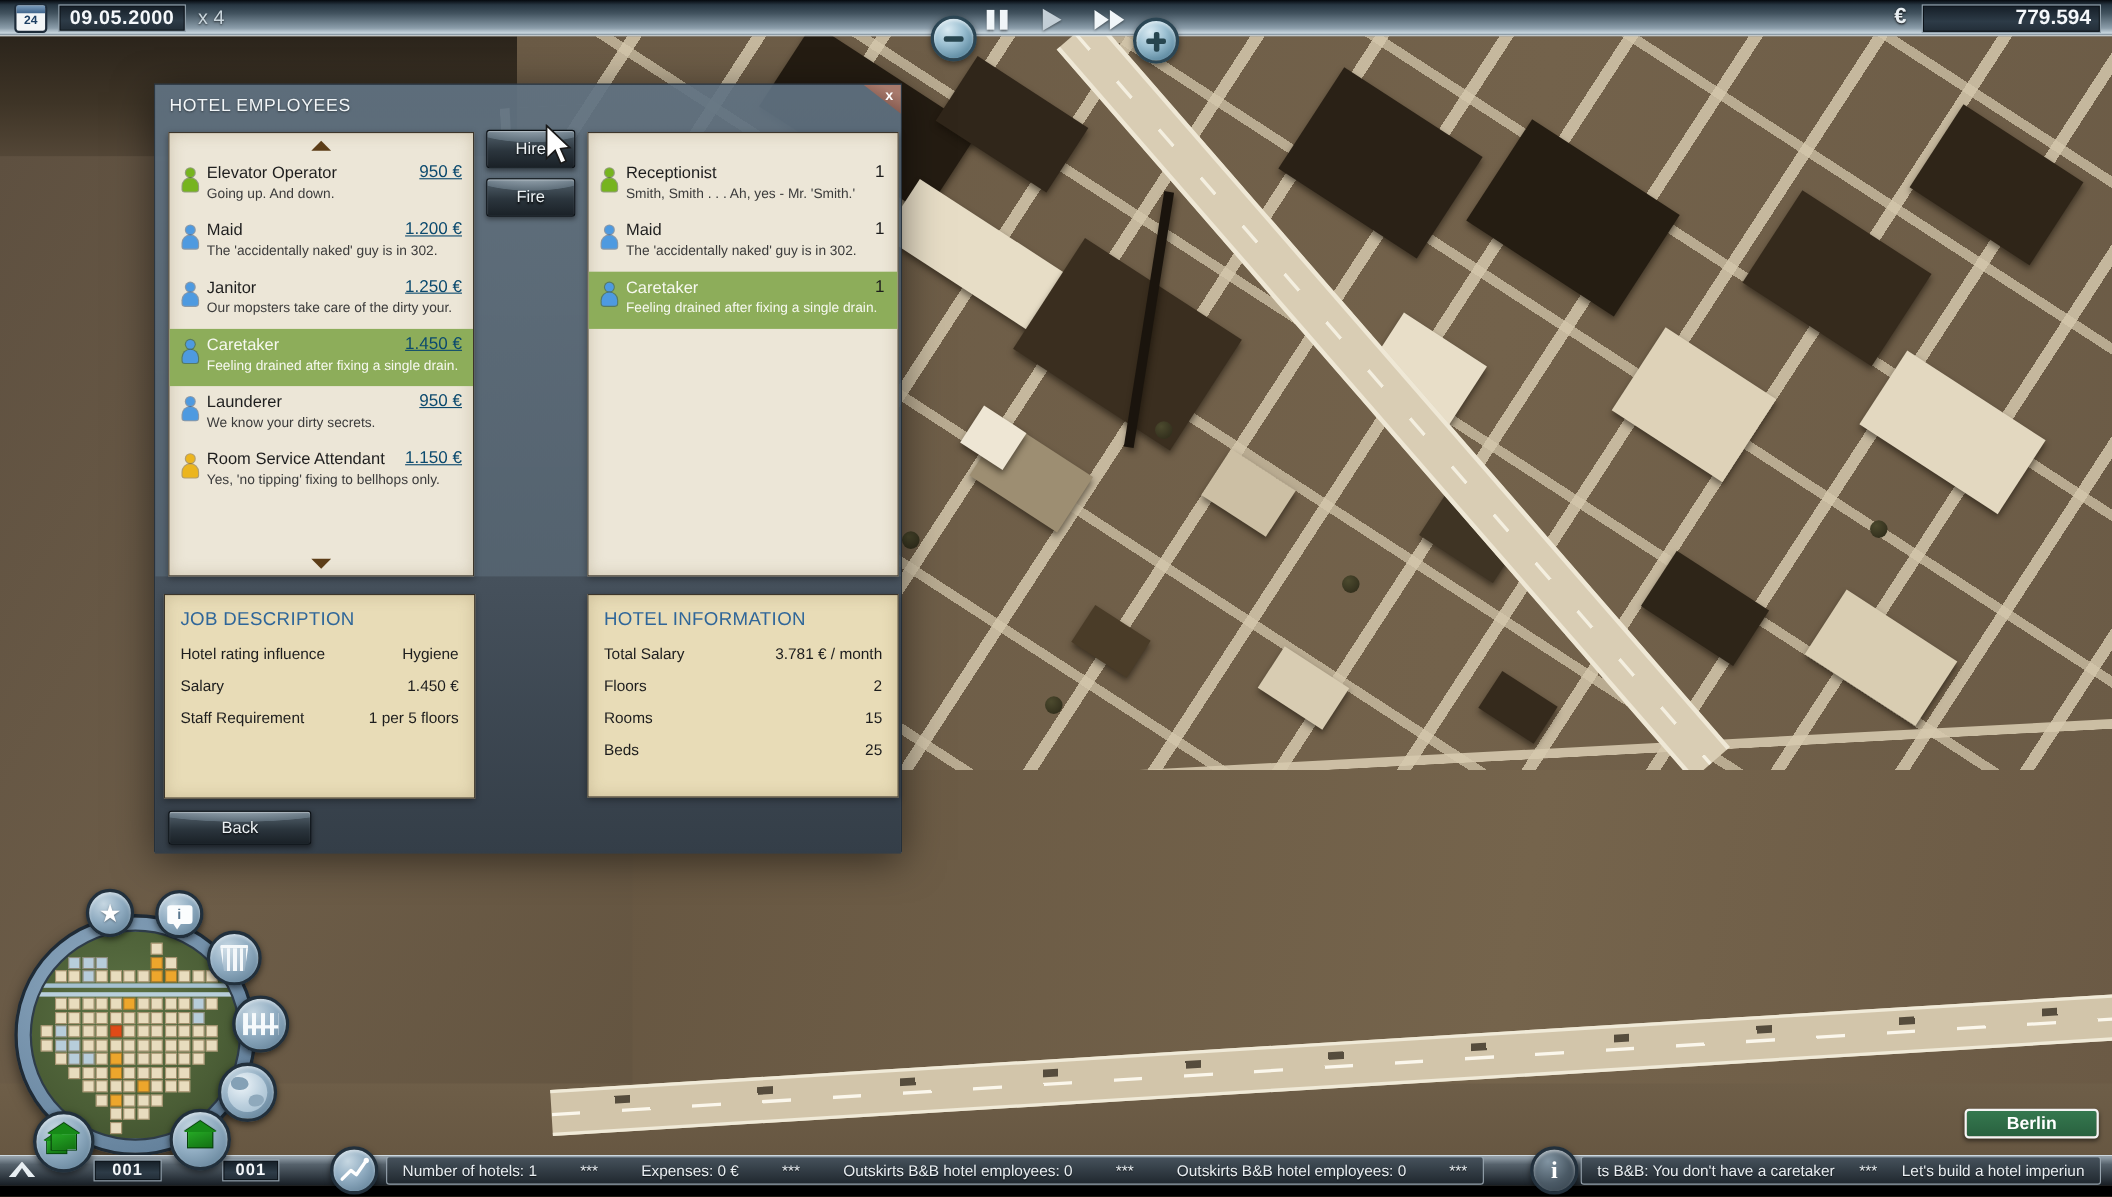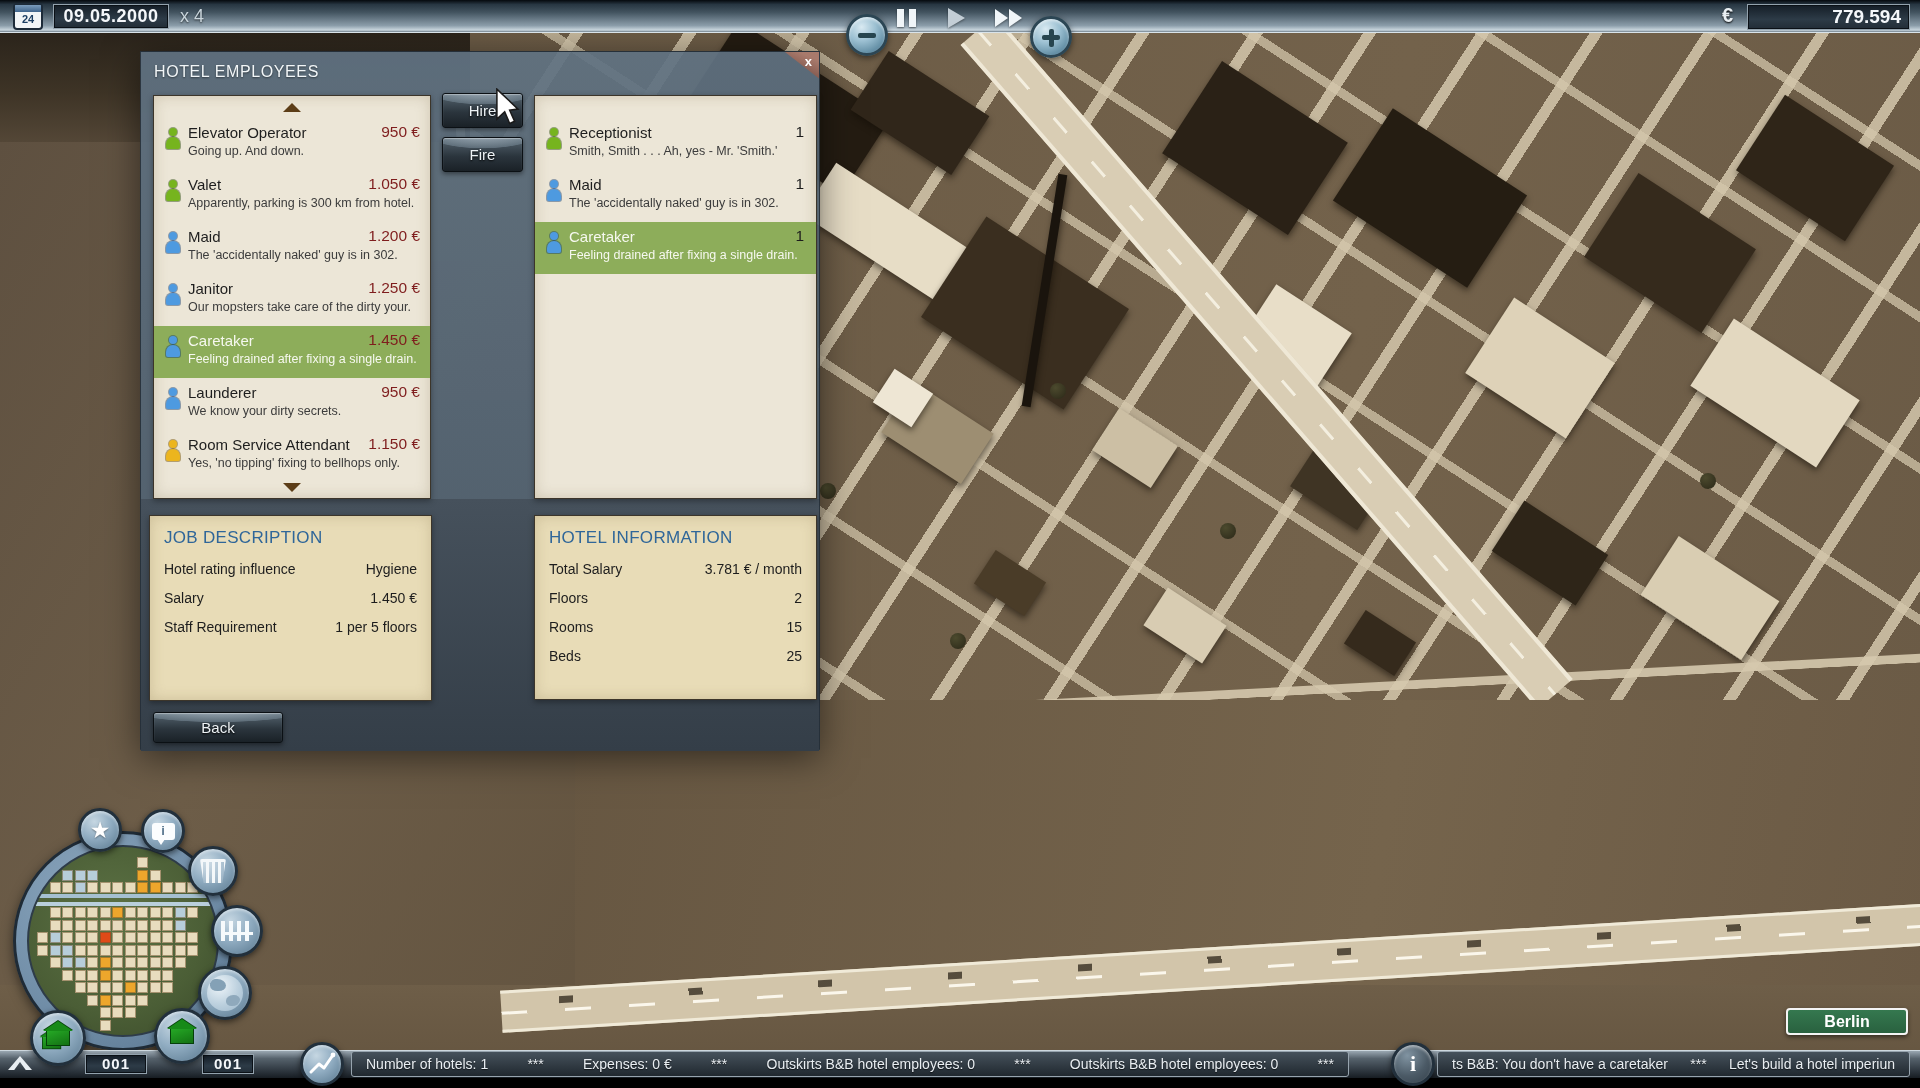--- a/index.html
+++ b/index.html
@@ -65,21 +65,21 @@
   .play-btn { position:absolute; left:948px; top:8px; width:0; height:0; z-index:31;
     border-left:17px solid #c3ced6; border-top:10px solid transparent; border-bottom:10px solid transparent;
     filter:drop-shadow(0 1px 1px rgba(0,0,0,.4));}
   .ff-btn { position:absolute; left:995px; top:9px; z-index:31; display:flex;}
   .ff-btn i { display:block; width:0; height:0; border-left:13px solid #f0f5f8;
     border-top:9px solid transparent; border-bottom:9px solid transparent; margin-right:1px;
     filter:drop-shadow(0 1px 1px rgba(0,0,0,.4));}
   .euro { position:absolute; left:1722px; top:4px; font-size:20px; font-weight:bold; color:#e9eff3; z-index:31; text-shadow:0 1px 2px #000;}
   .money-box { left:1747px; top:4px; width:163px; height:26px; font-size:19px; text-align:right; line-height:24px; padding-right:8px;}
   
-  .dialog { position:absolute; left:140px; top:51px; width:680px; height:699px; z-index:20;
+  .dialog { position:absolute; left:140px; top:76px; width:680px; height:699px; z-index:20;
     background:linear-gradient(180deg, rgba(96,114,130,.92), rgba(74,90,104,.94));
     border:1px solid rgba(18,26,34,.65); box-shadow:0 8px 34px rgba(0,0,0,.5);}
   .dialog-lower { position:absolute; left:0; top:447px; width:100%; height:252px;
     background:linear-gradient(#46515c, #343e48);}
   .dialog-title { position:absolute; left:13px; top:11px; font-size:16px; color:#f2f6f8; letter-spacing:.6px; text-shadow:0 1px 2px rgba(0,0,0,.5);}
   .close-corner { position:absolute; right:0; top:0; width:34px; height:30px;
     background:linear-gradient(205deg,#a87a6c 20%,#7c5248 70%); cursor:pointer;
     clip-path:polygon(0 0,100% 0,100% 88%);}
   .close-corner span { position:absolute; right:7px; top:2px; color:#fff; font-weight:bold; font-size:13px;}
   .panel { position:absolute; background:#ece6d7; border:1px solid #3c352a;
@@ -95,21 +95,21 @@
   .emp-item { position:relative; height:52px; cursor:pointer;}
   .emp-item[data-selected="true"] { background:#8dad5a;}
   .person-icon { position:absolute; left:11px; top:10px; width:16px; height:22px;}
   .person-icon::before { content:""; position:absolute; left:4px; top:0; width:8px; height:8px; border-radius:50%;}
   .person-icon::after { content:""; position:absolute; left:1px; top:9px; width:14px; height:12px; border-radius:7px 7px 2px 2px;}
   [data-color="green"] .person-icon::before,[data-color="green"] .person-icon::after { background:#76b41e; box-shadow:0 0 0 1px rgba(40,70,10,.45);}
   [data-color="blue"] .person-icon::before,[data-color="blue"] .person-icon::after { background:#4e9ae0; box-shadow:0 0 0 1px rgba(20,60,110,.45);}
   [data-color="yellow"] .person-icon::before,[data-color="yellow"] .person-icon::after { background:#ecb51e; box-shadow:0 0 0 1px rgba(120,85,10,.5);}
   .emp-name { position:absolute; left:34px; top:6px; font-size:15px; color:#1e1e1e;}
   .emp-desc { position:absolute; left:34px; top:26px; font-size:12.5px; color:#3c3c3c; white-space:nowrap;}
-  .emp-price { position:absolute; right:10px; top:5px; font-size:15.5px; color:#7f1d1d;}
+  .emp-price { position:absolute; right:10px; top:5px; font-size:15.5px; color:#0c4a6e;text-decoration:underline;}
   .emp-count { position:absolute; right:12px; top:5px; font-size:15.5px; color:#1c1c1c;}
   .emp-item[data-selected="true"] .emp-name,
   .emp-item[data-selected="true"] .emp-desc { color:#f6f8ef;}
   .btn { position:absolute; border:1px solid #0b1014; border-radius:3px; cursor:pointer;
     background:radial-gradient(130% 95% at 50% -25%, #aebbc5 0%, rgba(120,138,151,.55) 58%, rgba(120,138,151,0) 60%),
                linear-gradient(180deg,#55646f 0%,#2b353d 55%,#1a2127 100%);
     color:#edf2f5; text-align:center; font-size:15px; text-shadow:0 1px 2px #000;
     box-shadow:inset 0 1px 1px rgba(255,255,255,.35), 0 2px 5px rgba(0,0,0,.45);}
   .hire-btn { left:301px; top:41px; width:81px; height:35px; line-height:33px;}
   .fire-btn { left:301px; top:85px; width:81px; height:35px; line-height:33px;}
@@ -257,26 +257,20 @@
     </div>
 
     <div class="panel list-panel list-left">
       <div class="scroll-up"></div>
       <div class="emp-items">
         <div class="emp-item" data-color="green" data-selected="false">
           <span class="person-icon"></span>
           <span class="emp-name">Elevator Operator</span>
           <span class="emp-price">950 €</span>
           <span class="emp-desc">Going up. And down.</span>
-        </div>
-        <div class="emp-item" data-color="green" data-selected="false">
-          <span class="person-icon"></span>
-          <span class="emp-name">Valet</span>
-          <span class="emp-price">1.050 €</span>
-          <span class="emp-desc">Apparently, parking is 300 km from hotel.</span>
         </div>
         <div class="emp-item" data-color="blue" data-selected="false">
           <span class="person-icon"></span>
           <span class="emp-name">Maid</span>
           <span class="emp-price">1.200 €</span>
           <span class="emp-desc">The 'accidentally naked' guy is in 302.</span>
         </div>
         <div class="emp-item" data-color="blue" data-selected="false">
           <span class="person-icon"></span>
           <span class="emp-name">Janitor</span>

